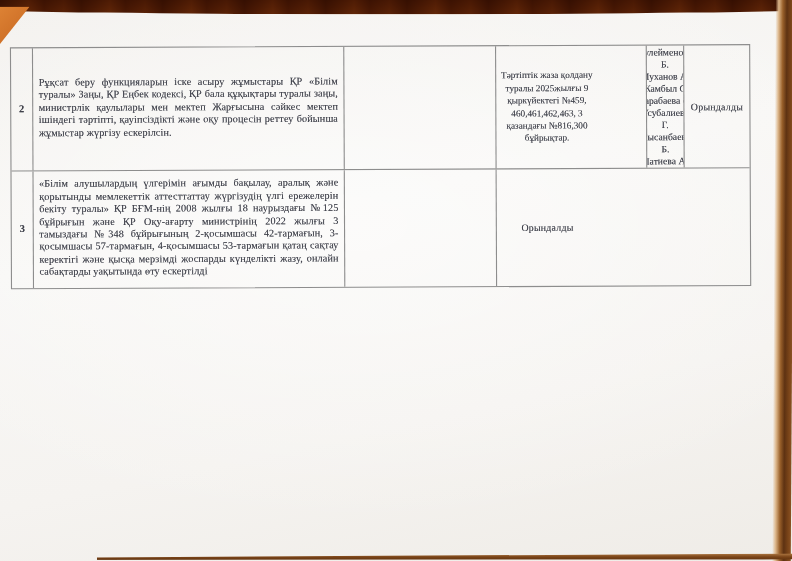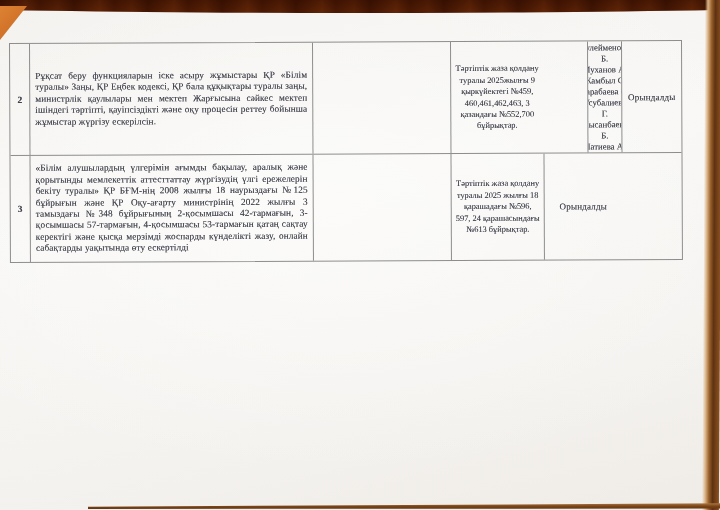--- a/index.html
+++ b/index.html
@@ -134,21 +134,21 @@
 
     <div class="t-row r2">
       <div class="t-cell c-num">
         <span>2</span>
       </div>
       <div class="t-cell c-measure">
         <div class="jtext">Рұқсат беру функцияларын іске асыру жұмыстары ҚР «Білім туралы» Заңы, ҚР Еңбек кодексі, ҚР бала құқықтары туралы заңы, министрлік қаулылары мен мектеп Жарғысына сәйкес мектеп ішіндегі тәртіпті, қауіпсіздікті және оқу процесін реттеу бойынша жұмыстар жүргізу ескерілсін.</div>
       </div>
       <div class="t-cell"></div>
       <div class="t-cell c-order">
-        <span>Тәртіптік жаза қолдану туралы 2025жылғы 9 қыркүйектегі №459, 460,461,462,463, 3 қазандағы №552,700 бұйрықтар.</span>
+        <span>Тәртіптік жаза қолдану туралы 2025жылғы 9 қыркүйектегі №459, 460,461,462,463, 3 қазандағы №816,300 бұйрықтар.</span>
       </div>
       <div class="t-cell c-persons">
         <span>Сулейменова Б.
 Муханов А.
 Жамбыл С.
 Қарабаева Ә.
 Усубалиева Г.
 Нысанбаева Б.
 Латиева А.</span>
       </div>
@@ -158,22 +158,19 @@
     </div>
 
     <div class="t-row r3">
       <div class="t-cell c-num">
         <span>3</span>
       </div>
       <div class="t-cell c-measure">
         <div class="jtext">«Білім алушылардың үлгерімін ағымды бақылау, аралық және қорытынды мемлекеттік аттесттаттау жүргізудің үлгі ережелерін бекіту туралы» ҚР БҒМ-нің 2008 жылғы 18 наурыздағы №125 бұйрығын және ҚР Оқу-ағарту министрінің 2022 жылғы 3 тамыздағы №348 бұйрығының 2-қосымшасы 42-тармағын, 3-қосымшасы 57-тармағын, 4-қосымшасы 53-тармағын қатаң сақтау керектігі және қысқа мерзімді жоспарды күнделікті жазу, онлайн сабақтарды уақытында өту ескертілді</div>
       </div>
       <div class="t-cell"></div>
-      <div class="t-cell c-order">
-        <span>Тәртіптік жаза қолдану туралы 2025 жылғы 18 қарашадағы №596, 597, 24 қарашасындағы №613 бұйрықтар.</span>
-      </div>
       <div class="t-cell c-status">
         <span>Орындалды</span>
       </div>
     </div>
 
   </div>
 </div>
 
 </body></html>

